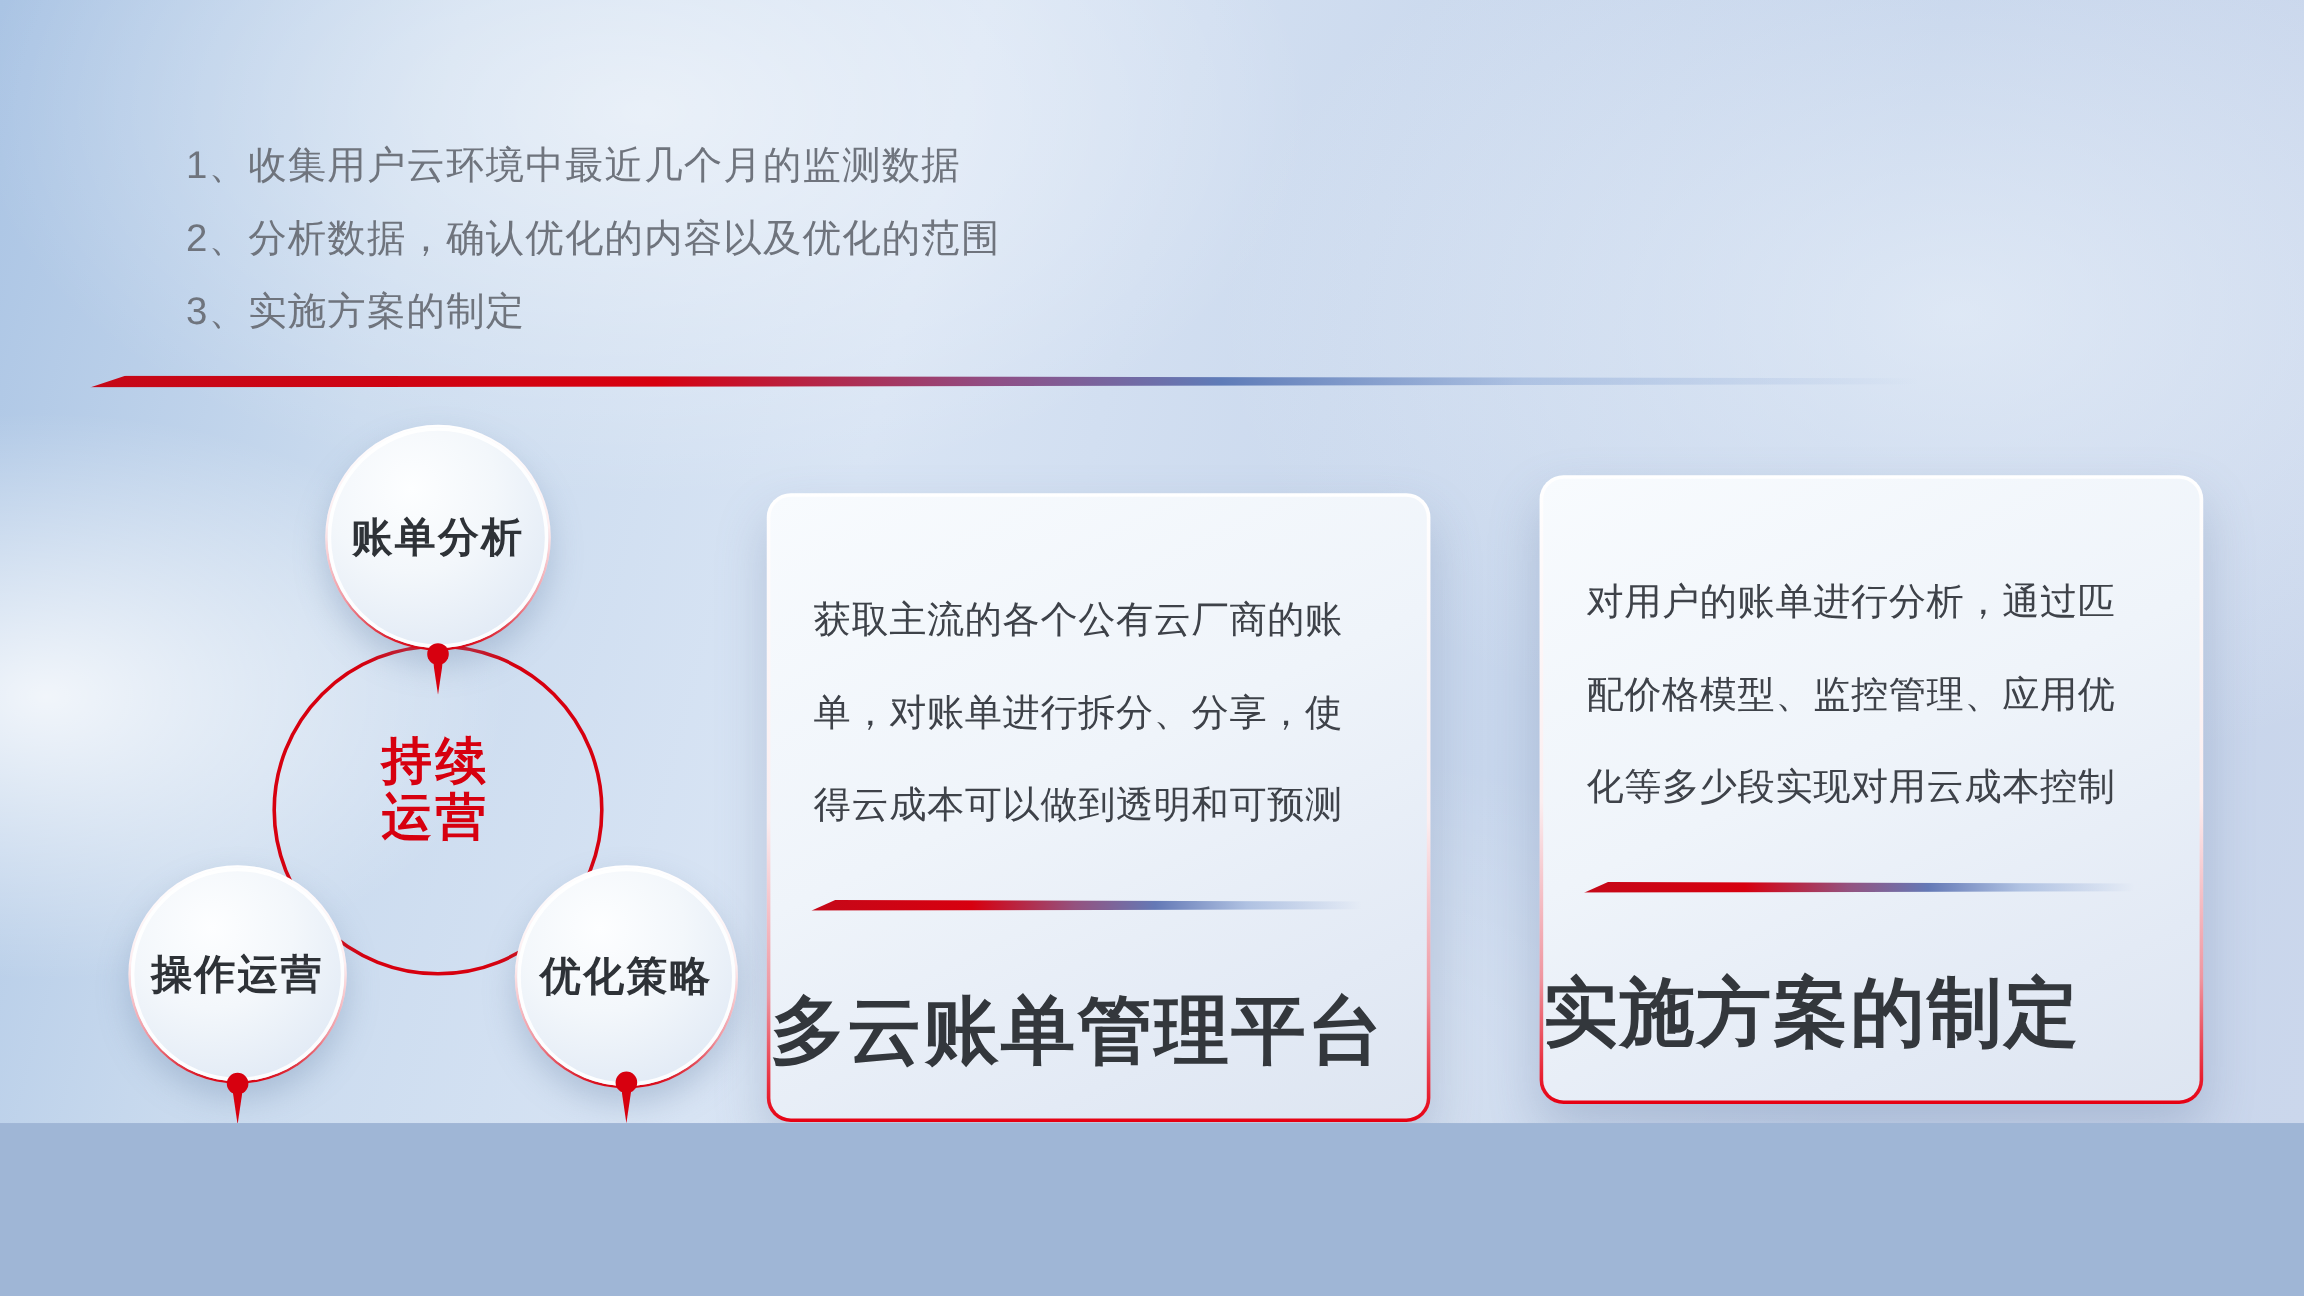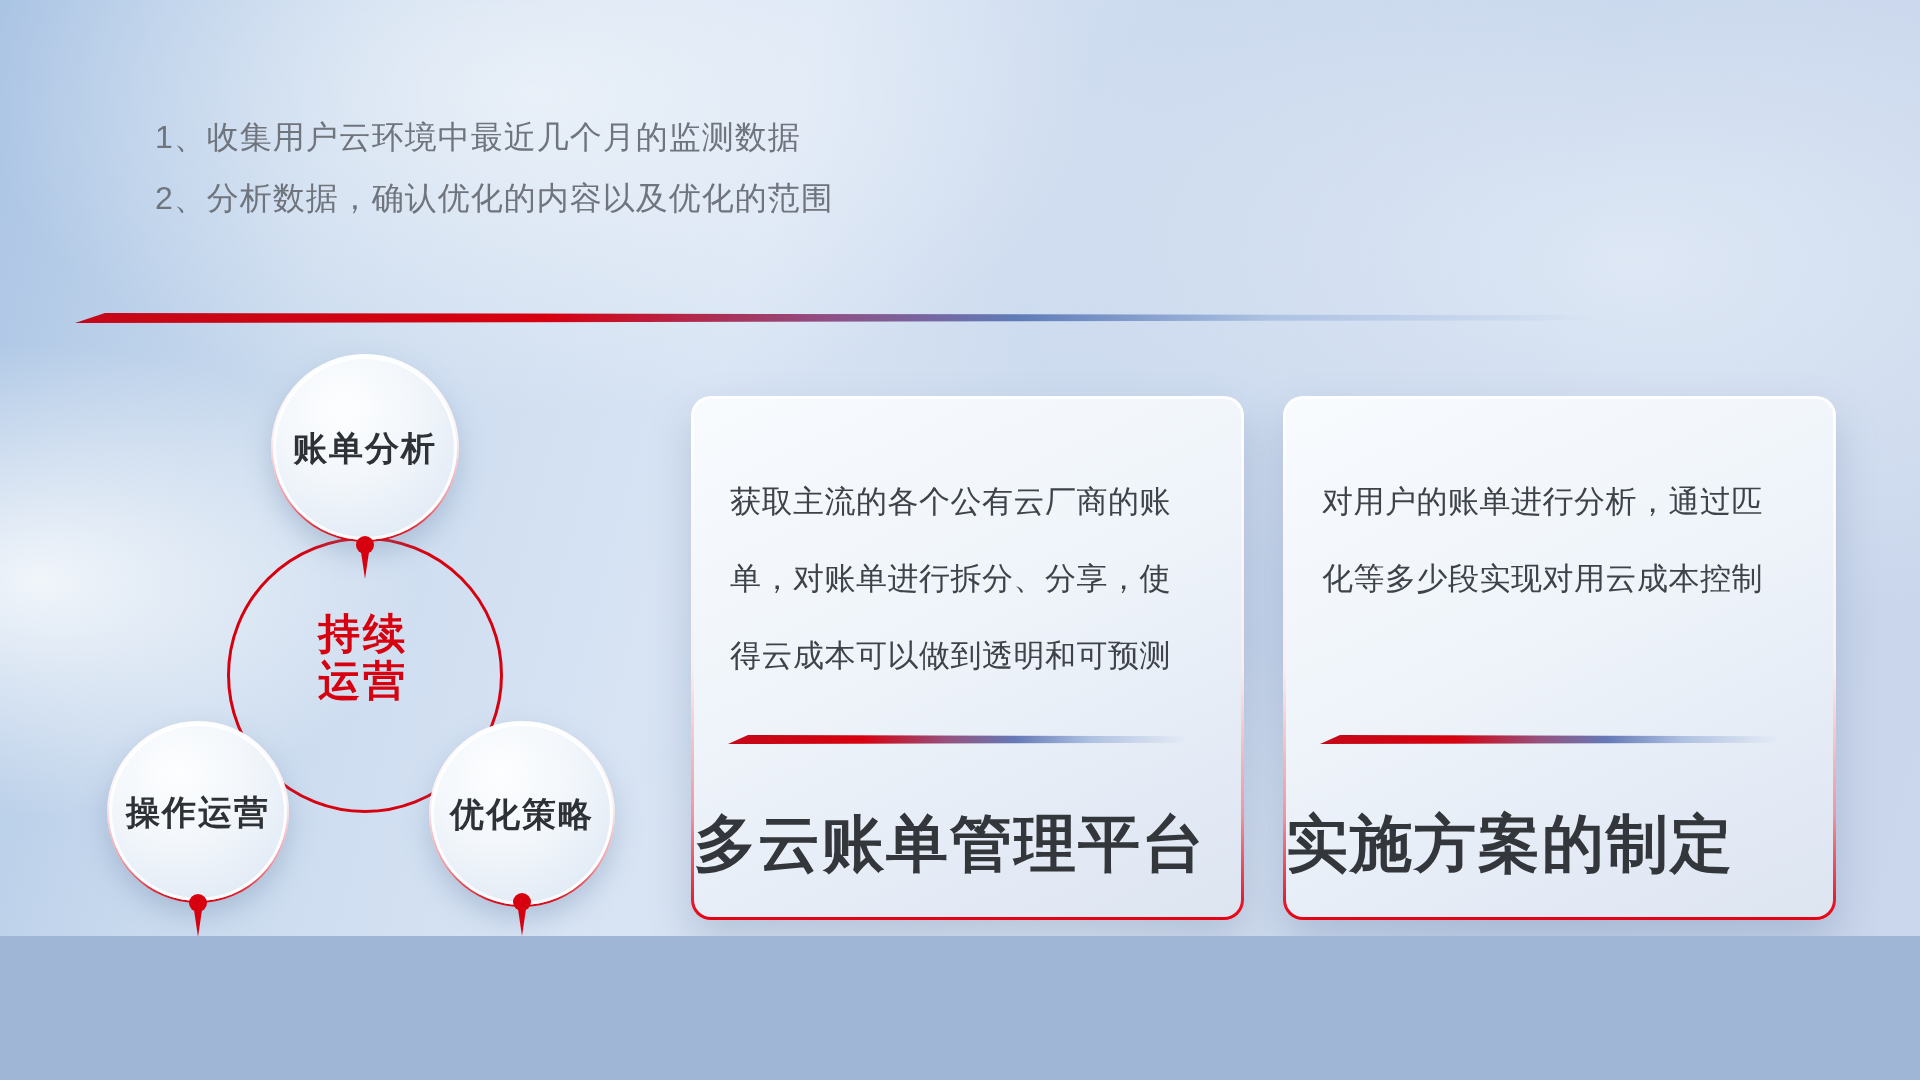--- a/index.html
+++ b/index.html
@@ -52,21 +52,21 @@
     clip-path:polygon(0 0,100% 0,50% 100%);}
   .dot-top{left:356px;top:536px;}  .tail-top{left:361px;top:552px;}
   .dot-op{left:189px;top:894px;}   .tail-op{left:194px;top:910px;}
   .dot-strat{left:513px;top:893px;}.tail-strat{left:518px;top:909px;}
   
   .card{
     position:absolute;top:396px;width:553px;height:524px;padding:3px;border-radius:20px;box-sizing:border-box;
     background:linear-gradient(180deg,#ffffff 0%,#fbeef0 52%,#ef96a0 80%,#e60012 100%);
     box-shadow:0 20px 42px rgba(95,115,155,0.28);
   }
-  .card-1{left:691px;}
+  .card-1{left:639px;margin-top:15px;}
   .card-2{left:1283px;}
   .card-inner{
     position:relative;width:100%;height:100%;border-radius:17px;overflow:hidden;
     background:linear-gradient(155deg,#f8fbfe 0%,#eff4fa 45%,#e3eaf5 80%,#dde5f1 100%);
   }
   .card-body{position:absolute;left:36px;top:64px;font-size:31px;color:#3e4249;letter-spacing:0.5px;}
   .card-body div{line-height:77px;white-space:nowrap;}
   .card-divider{
     position:absolute;left:34px;top:336px;width:478px;height:9px;
     background:linear-gradient(90deg,#c50818 0%,#d7000f 28%,#94527f 46%,#6479b6 60%,rgba(120,150,205,0.5) 76%,rgba(150,175,220,0) 96%);
@@ -78,20 +78,21 @@
   }
 </style>
 </head>
 <body>
 
 <div id="stage">
 
   <div class="steps steps-left">
     <div>1、收集用户云环境中最近几个月的监测数据</div>
     <div>2、分析数据，确认优化的内容以及优化的范围</div>
+    <div>3、实施方案的制定</div>
   </div>
 
   <div class="swoosh"></div>
 
   <div>
     <div class="ring"></div>
 
     <div class="center-label">
       <div>持续</div>
       <div>运营</div>
@@ -133,20 +134,21 @@
       </div>
       <div class="card-divider"></div>
       <div class="card-title">多云账单管理平台</div>
     </div>
   </div>
 
   <div class="card card-2">
     <div class="card-inner">
       <div class="card-body">
         <div>对用户的账单进行分析，通过匹</div>
+        <div>配价格模型、监控管理、应用优</div>
         <div>化等多少段实现对用云成本控制</div>
       </div>
       <div class="card-divider"></div>
       <div class="card-title">实施方案的制定</div>
     </div>
   </div>
 
 </div>
 
 </body></html>

